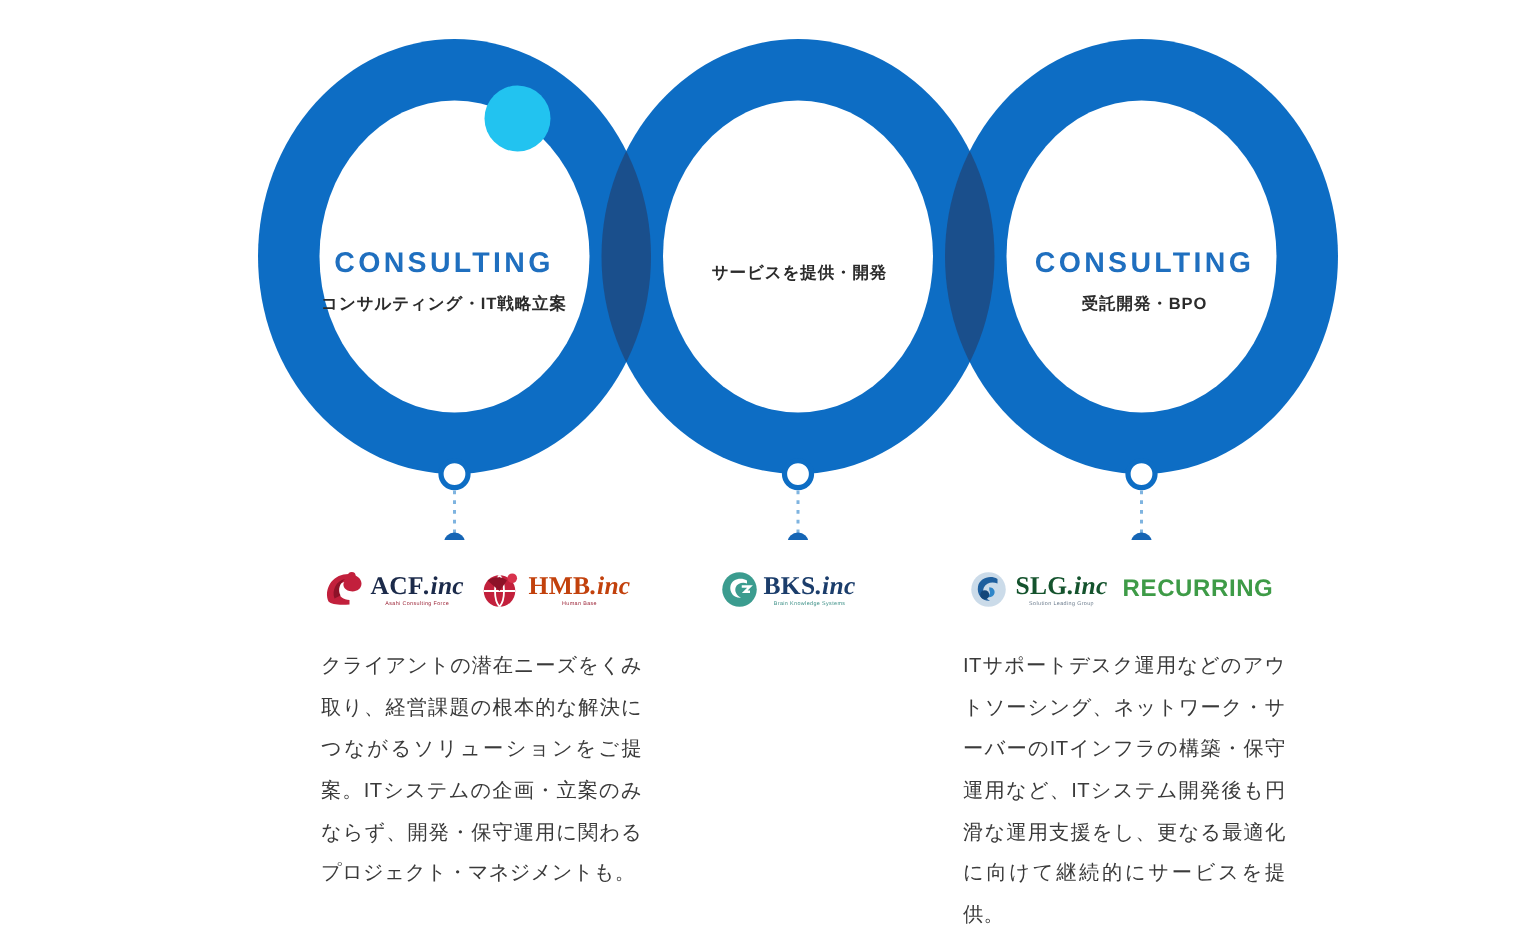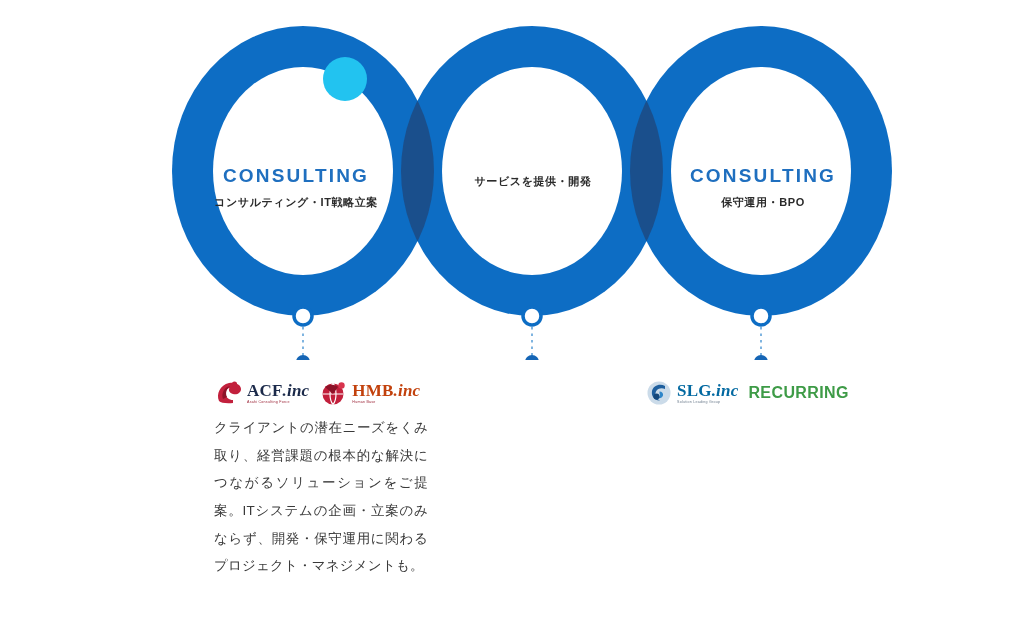--- a/index.html
+++ b/index.html
@@ -73,54 +73,54 @@
     align-items: center;
     height: 34px;
     gap: 10px;
   }
   #col-1 .logo-row { justify-content: flex-start; }
   #col-2 .logo-row { justify-content: flex-start; padding-left: 48px; }
   #col-3 .logo-row { justify-content: flex-start; padding-left: 4px; }
 
   .logo { display: flex; align-items: center; gap: 3px; }
   .logo-mark { flex: 0 0 auto; display: block; }
-  .logo-text { display: flex; flex-direction: column; line-height: 1; }
+  .logo-text { display: flex; flex-direction: column; line-height: 1; align-items: center; }
   .logo-name {
     font-family: "Liberation Serif", "DejaVu Serif", serif;
     font-size: 17px;
     font-weight: 700;
     letter-spacing: 0.2px;
     white-space: nowrap;
   }
   .logo-name .suffix { font-style: italic; }
   .logo-tag {
     font-size: 3.6px;
     letter-spacing: 0.25px;
     margin-top: 2px;
     white-space: nowrap;
   }
   .acf .logo-name { color: #1b2a4a; }
   .acf .logo-tag  { color: #9b2235; }
   .hmb .logo-name { color: #c2410c; }
   .hmb .logo-tag  { color: #9b2235; }
   .bks .logo-name { color: #1b3d6b; }
   .bks .logo-tag  { color: #3b8f86; }
-  .slg .logo-name { color: #0369a1; }
+  .slg .logo-name { color: #14532d; }
   .slg .logo-tag  { color: #6b7b8c; }
   .cosmopia-name {
     font-family: "Liberation Sans", sans-serif;
     font-size: 16px;
     font-weight: 700;
     letter-spacing: 0.4px;
     color: #3e9b47;
     white-space: nowrap;
   }
 
   .body-text {
-    margin-top: 4px;
+    margin-top: 20px;
     font-size: 13.5px;
     line-height: 2.05;
     color: #3a3a3a;
     text-align: justify;
     letter-spacing: 0.2px;
   }
 </style>
 </head>
 <body>
 
@@ -207,21 +207,21 @@
 
 <div class="ring-label" id="label-consulting">
   <div class="ring-title">CONSULTING</div>
   <div class="ring-sub">コンサルティング・IT戦略立案</div>
 </div>
 <div class="ring-label" id="label-engineering">
   <div class="ring-sub">サービスを提供・開発</div>
 </div>
 <div class="ring-label" id="label-recurring">
   <div class="ring-title">CONSULTING</div>
-  <div class="ring-sub">保守運用・BPO</div>
+  <div class="ring-sub">受託開発・BPO</div>
 </div>
 
 <div id="columns">
 
   <div class="column" id="col-1">
     <div class="logo-row">
 
       <div class="logo acf">
         <svg class="logo-mark" width="30" height="26" viewBox="0 0 30 26">
           <path d="M5 21 C2 14 6 5 15 3 C22 1.5 27 5 27 9 C27 13 23 15 19 14 C15.5 13.2 14 10 15.5 8 C13 8.5 11 11 11.5 14 C12 17.5 15 20 19 20 L19 23 C12 23.5 7 23 5 21 Z" fill="#c2203c"></path>
@@ -245,35 +245,49 @@
           <div class="logo-name"><span>HMB</span><span class="suffix">.inc</span></div>
           <div class="logo-tag">Human Base</div>
         </div>
       </div>
 
     </div>
     <div class="body-text">クライアントの潜在ニーズをくみ取り、経営課題の根本的な解決につながるソリューションをご提案。ITシステムの企画・立案のみならず、開発・保守運用に関わるプロジェクト・マネジメントも。</div>
   </div>
 
   <div class="column" id="col-2">
+    <div class="logo-row">
+      <div class="logo bks">
+        <svg class="logo-mark" width="26" height="26" viewBox="0 0 26 26">
+          <circle cx="13" cy="13" r="11.5" fill="#3b9c8f"></circle>
+          <path d="M18 7 C14 4.5 8 6 7 10.5 C6 15 9.5 19 14 18.5 C11 17 9.5 14 10.5 11.5 C11.5 9 15 7.8 18 9 Z" fill="#ffffff"></path>
+          <path d="M14.5 11 L20 11 L16.5 14.5 L20 14.5" stroke="#ffffff" stroke-width="1.6" fill="none"></path>
+        </svg>
+        <div class="logo-text">
+          <div class="logo-name"><span>BKS</span><span class="suffix">.inc</span></div>
+          <div class="logo-tag">Brain Knowledge Systems</div>
+        </div>
+      </div>
+    </div>
   </div>
 
   <div class="column" id="col-3">
     <div class="logo-row">
       <div class="logo slg">
         <svg class="logo-mark" width="28" height="26" viewBox="0 0 28 26">
           <circle cx="13" cy="13" r="11.5" fill="#2f6fa8" opacity="0.25"></circle>
           <path d="M19 6 C14 3 7 5.5 6 11 C5 16.5 9 21 14 20.5 C10 18.5 8.5 14.5 10 11.5 C11.5 8.5 15.5 7.5 19 9 Z" fill="#1e5f9e"></path>
           <path d="M13.5 11.5 C16 11.5 17.5 13.5 17 15.5 C16.5 17.5 14 18.8 12 18 C13.8 17 14.5 15 13.5 13.5 Z" fill="#2f86c9"></path>
           <circle cx="10.5" cy="16.5" r="3" fill="#14477a"></circle>
         </svg>
         <div class="logo-text">
           <div class="logo-name"><span>SLG</span><span class="suffix">.inc</span></div>
           <div class="logo-tag">Solution Leading Group</div>
         </div>
       </div>
       <div class="logo cosmopia">
         <div class="cosmopia-name">RECURRING</div>
       </div>
     </div>
+    <div class="body-text">ITサポートデスク運用などのアウトソーシング、ネットワーク・サーバーのITインフラの構築・保守運用など、ITシステム開発後も円滑な運用支援をし、更なる最適化に向けて継続的にサービスを提供。</div>
   </div>
 
 </div>
 
 </body></html>

